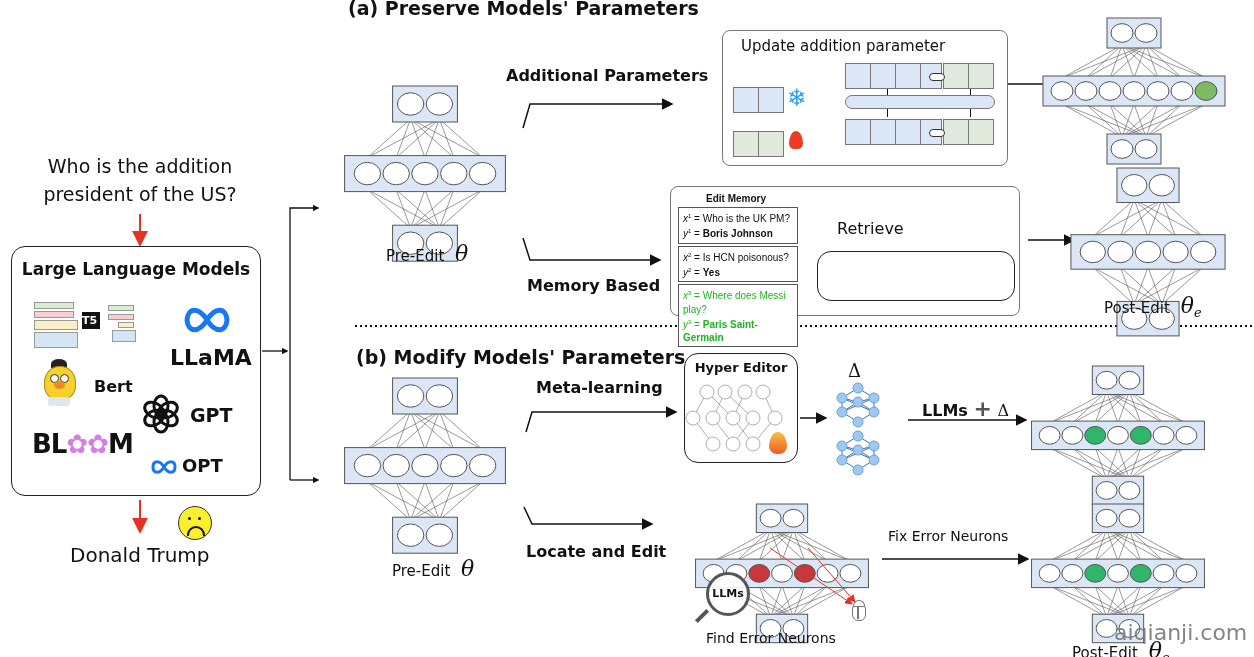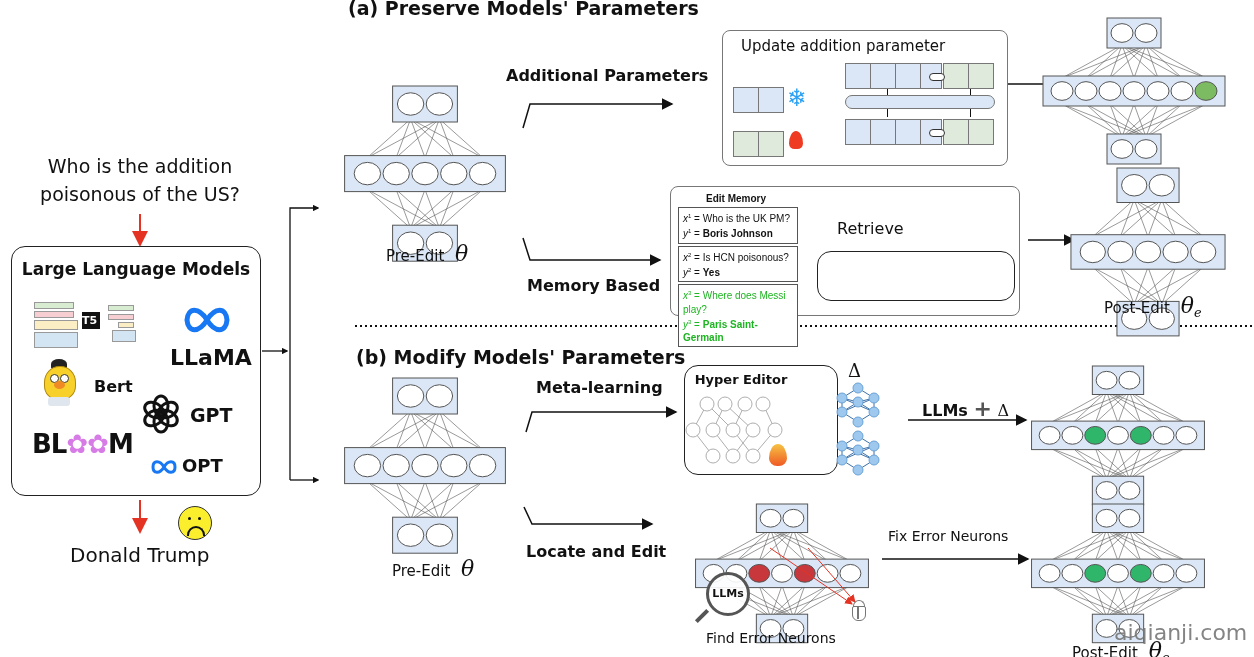--- a/index.html
+++ b/index.html
@@ -336,21 +336,21 @@
         <ellipse cx="1106.6" cy="628.45" rx="10.45" ry="8.882499999999999" fill="#fff" stroke="#555"></ellipse>
         <ellipse cx="1129.4" cy="628.45" rx="10.45" ry="8.882499999999999" fill="#fff" stroke="#555"></ellipse>
       </g>
       <line x1="770" y1="548" x2="852" y2="604" stroke="#e53323" stroke-width="1" marker-end="url(#ahr)"></line>
       <line x1="808" y1="548" x2="855" y2="602" stroke="#e53323" stroke-width="1" marker-end="url(#ahr)"></line>
     </g>
 </svg>
 
 <div class="abs hand txt" style="left:30px; top:152px; width:220px; text-align:center; font-size:19px; font-weight:normal; line-height:28px;">
   <div>Who is the addition</div>
-  <div>poisonous of the US?</div>
+  <div>president of the US?</div>
 </div>
 
 <div class="abs rbox" style="left:11px; top:246px; width:248px; height:248px;">
   <div class="abs txt" style="left:0; top:12px; width:248px; text-align:center; font-size:17px; font-weight:bold;">Large Language Models</div>
 
   <div class="abs" style="left:22px; top:55px; width:112px; height:46px;">
     <div class="abs" style="left:0;top:0;width:38px;height:5px;background:#d7ecd0;border:1px solid #999;"></div>
     <div class="abs" style="left:0;top:9px;width:38px;height:5px;background:#f7cfd3;border:1px solid #999;"></div>
     <div class="abs" style="left:0;top:18px;width:42px;height:8px;background:#fbeec5;border:1px solid #999;"></div>
     <div class="abs" style="left:0;top:30px;width:42px;height:14px;background:#d3e4f3;border:1px solid #999;"></div>
@@ -477,21 +477,21 @@
 </div>
 
 <div class="abs txt" style="left:1104px; top:293px; font-size:15px;">
   <span>Post-Edit</span>
   <span class="theta" style="margin-left:6px;">θ</span><sub class="theta" style="font-size:13px;">e</sub>
 </div>
 
 <div class="abs txt section-title" style="left:356px; top:337px;">(b) Modify Models' Parameters</div>
 <div class="abs txt label" style="left:536px; top:378px;">Meta-learning</div>
 
-<div class="abs rbox" style="left:684px; top:365px; width:112px; height:108px;padding-left:40px;">
+<div class="abs rbox" style="left:684px; top:353px; width:112px; height:108px;">
   <div class="abs txt" style="left:0; top:6px; width:112px; text-align:center; font-size:13px; font-weight:bold;">Hyper Editor</div>
   <svg width="112" height="108" style="position:absolute;left:0;top:0;">
     <g stroke="#999" stroke-width="0.8" fill="#fff">
       <line x1="22" y1="38" x2="8" y2="64"></line>
         <line x1="40" y1="38" x2="28" y2="64"></line>
         <line x1="60" y1="38" x2="48" y2="64"></line>
         <line x1="78" y1="38" x2="90" y2="64"></line>
       <line x1="22" y1="38" x2="48" y2="64"></line>
         <line x1="40" y1="38" x2="68" y2="64"></line>
         <line x1="8" y1="64" x2="28" y2="90"></line>

